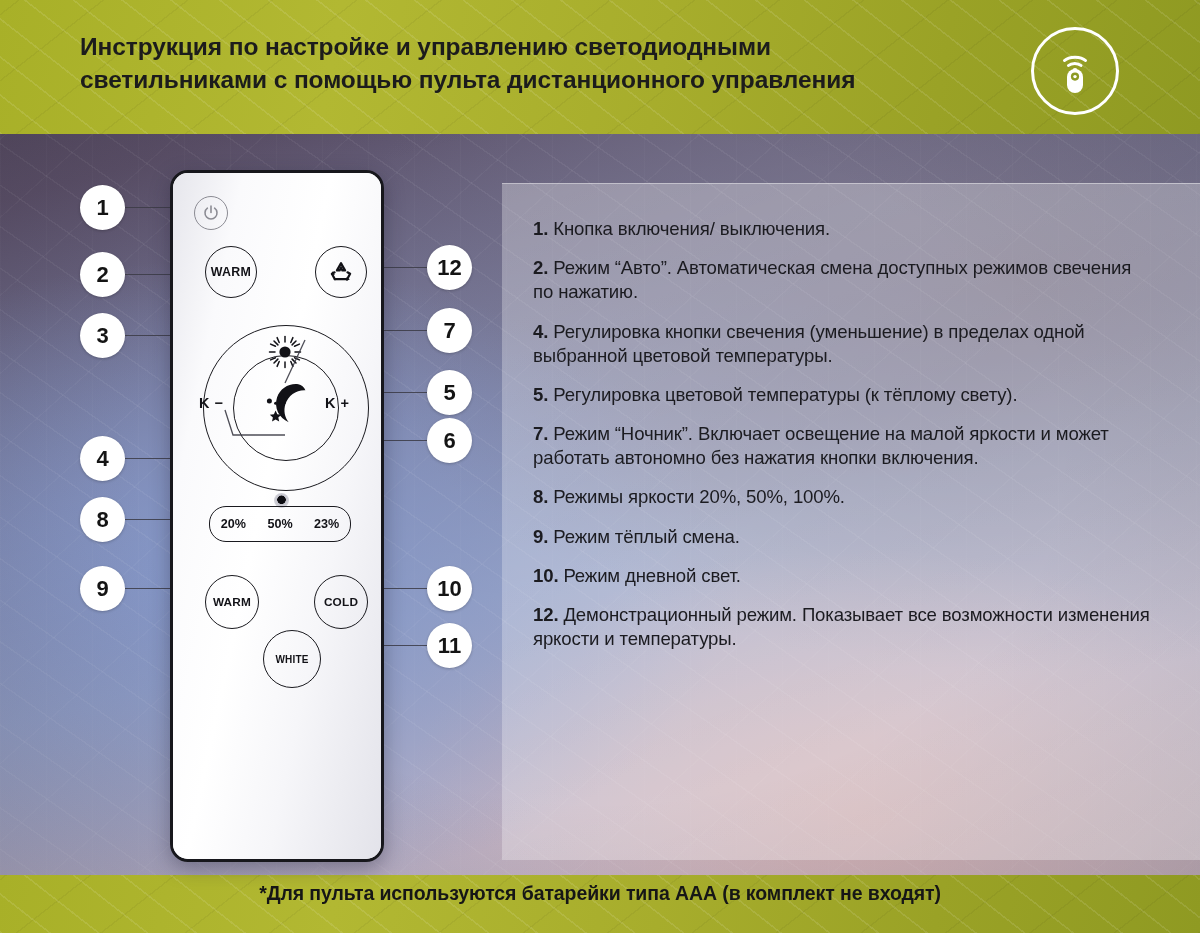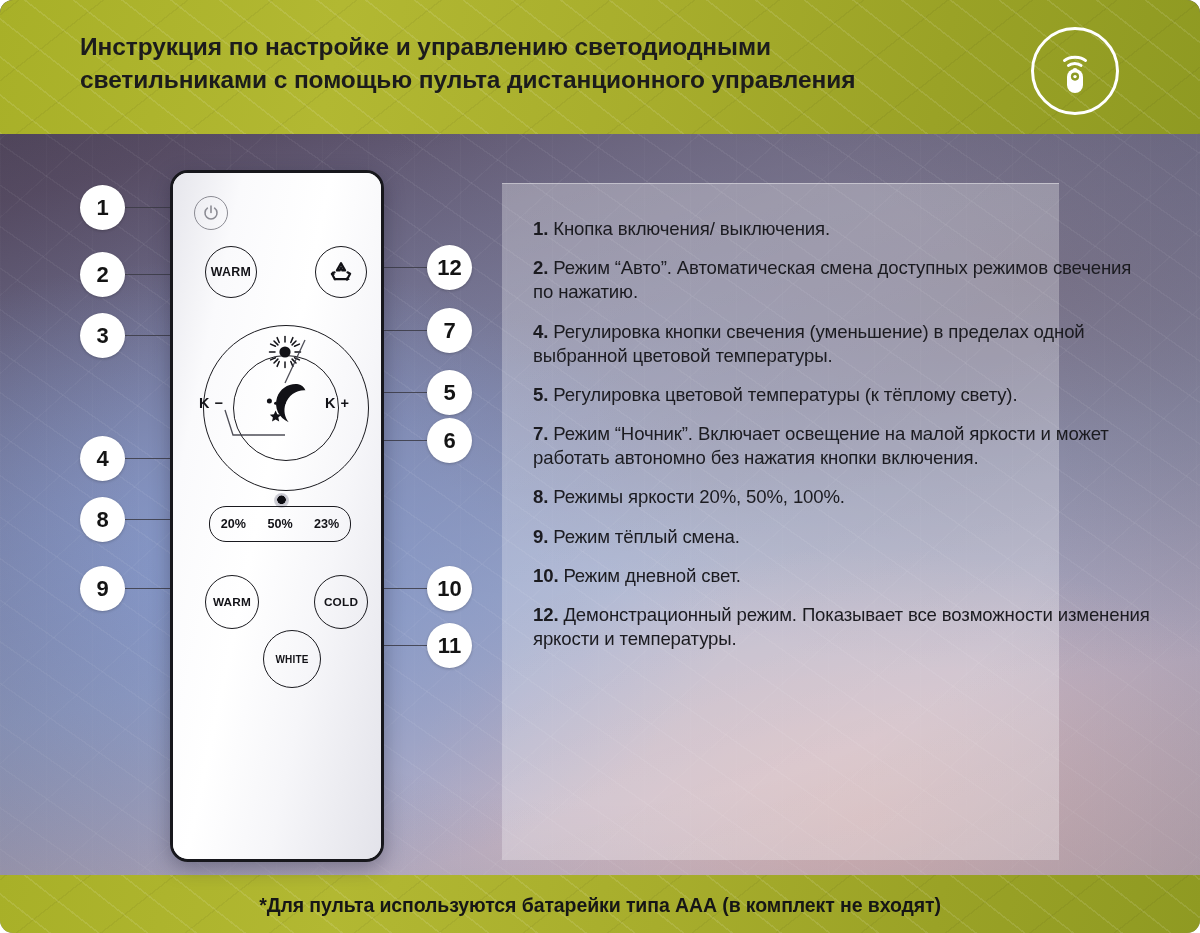--- a/index.html
+++ b/index.html
@@ -1,21 +1,21 @@
 <!DOCTYPE html>
 <html><head>
 <meta charset="utf-8">
 <style>
   html,body{margin:0;padding:0;}
   body{
     width:1200px;height:933px;overflow:hidden;
     font-family:"Liberation Sans", sans-serif;
     background:#fff;
   }
-  .page{position:relative;width:1200px;height:933px;overflow:hidden;border-radius:13px;}
+  .page{position:relative;width:1200px;height:933px;overflow:hidden;}
 
   
   .bg-base{
     position:absolute;inset:0;
     background:
       radial-gradient(ellipse 70% 55% at 18% 62%, rgba(131,150,200,.95) 0%, rgba(131,150,200,0) 62%),
       radial-gradient(ellipse 60% 45% at 72% 88%, rgba(214,178,178,.85) 0%, rgba(214,178,178,0) 65%),
       radial-gradient(ellipse 80% 60% at 85% 30%, rgba(120,112,132,.9) 0%, rgba(120,112,132,0) 70%),
       linear-gradient(165deg,#4e4356 0%, #5b5068 16%, #7f85a8 42%, #9aa4c4 58%, #bcb2c6 78%, #cbbcc4 100%);
   }
@@ -54,27 +54,27 @@
   .header-title .ln{display:block;}
 
   .logo{
     position:absolute;left:1031px;top:27px;width:82px;height:82px;
     border:3.5px solid #fff;border-radius:50%;
     display:flex;align-items:center;justify-content:center;
   }
   .logo svg{display:block;}
 
   .footer-note{
-    position:absolute;left:0;right:0;bottom:16px;text-align:center;
+    position:absolute;left:0;right:0;bottom:28px;text-align:center;
     font-size:19.5px;font-weight:700;color:#161616;letter-spacing:-.1px;
   }
 
   
   .panel{
-    position:absolute;left:502px;top:183px;width:557px;height:676px;
+    position:absolute;left:502px;top:183px;width:698px;height:676px;
     background:linear-gradient(158deg, rgba(255,255,255,.30) 0%, rgba(255,255,255,.26) 40%, rgba(255,255,255,.30) 100%);
     border-top:1px solid rgba(255,255,255,.40);
   }
   .list{position:absolute;left:31px;top:33px;width:622px;}
   .li{
     font-size:18.6px;line-height:1.30;color:#1b1b20;margin-bottom:15px;
     letter-spacing:-.15px;
   }
   .li b{font-weight:700;}
 

